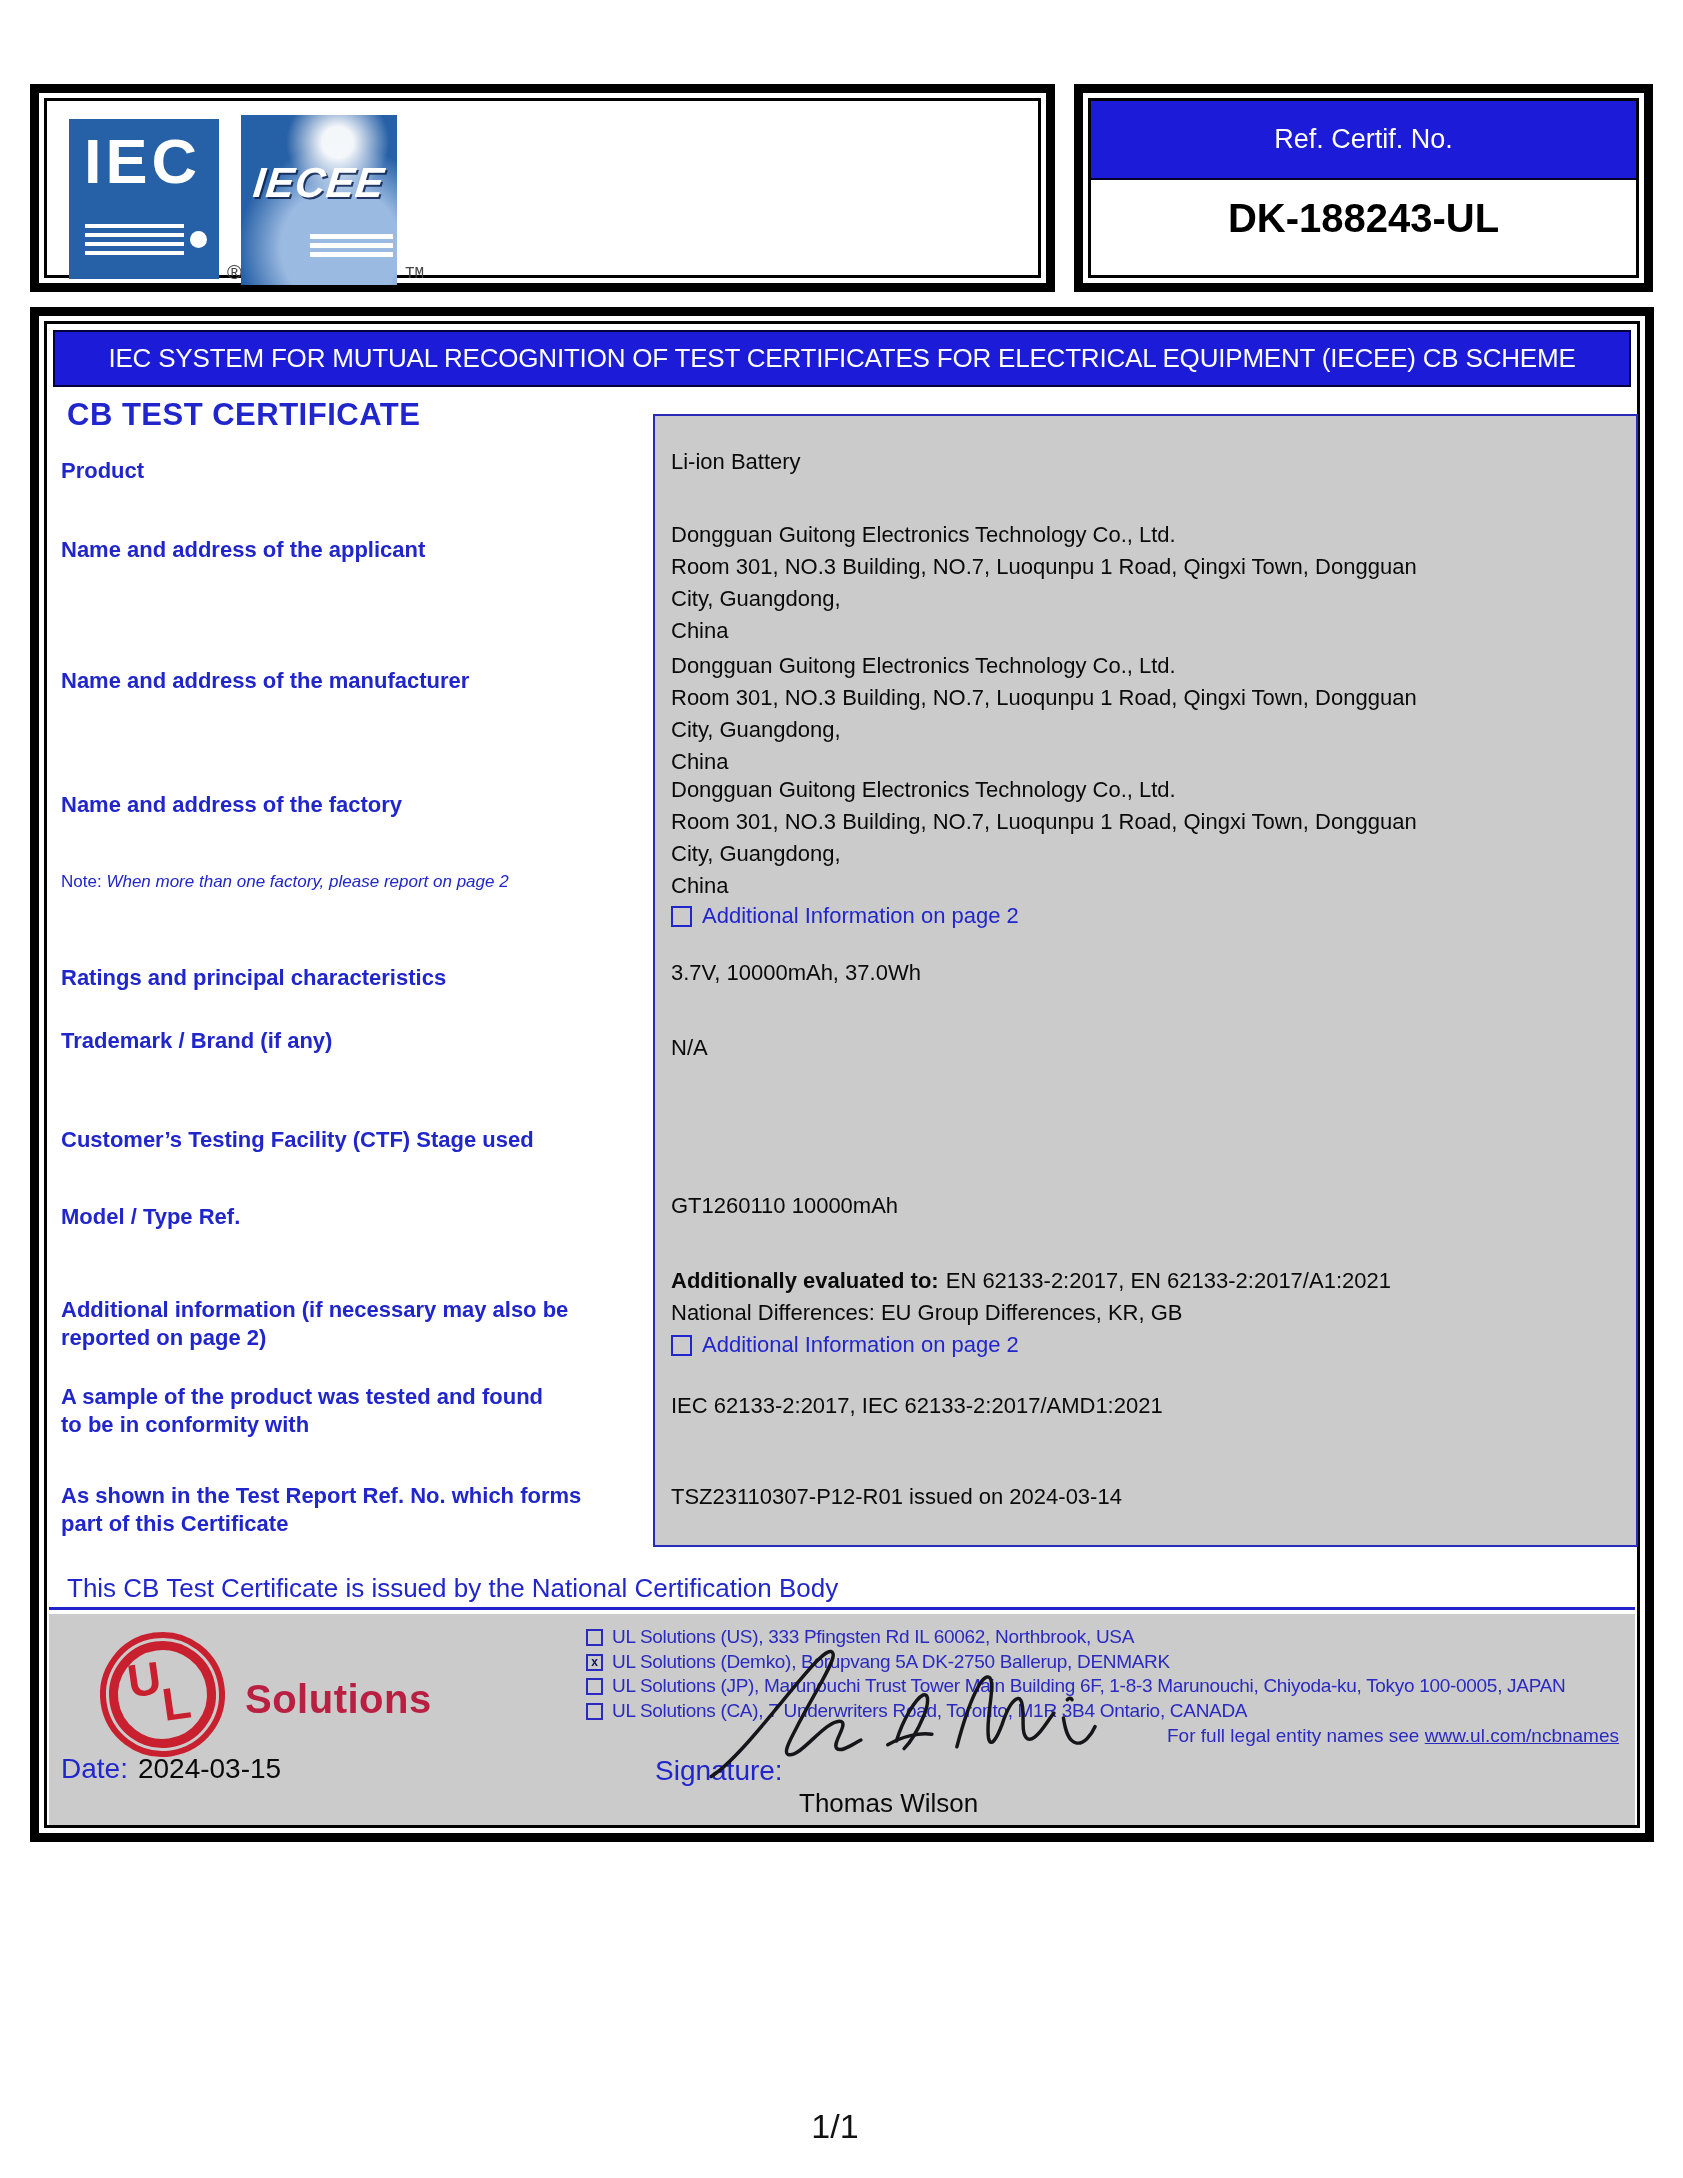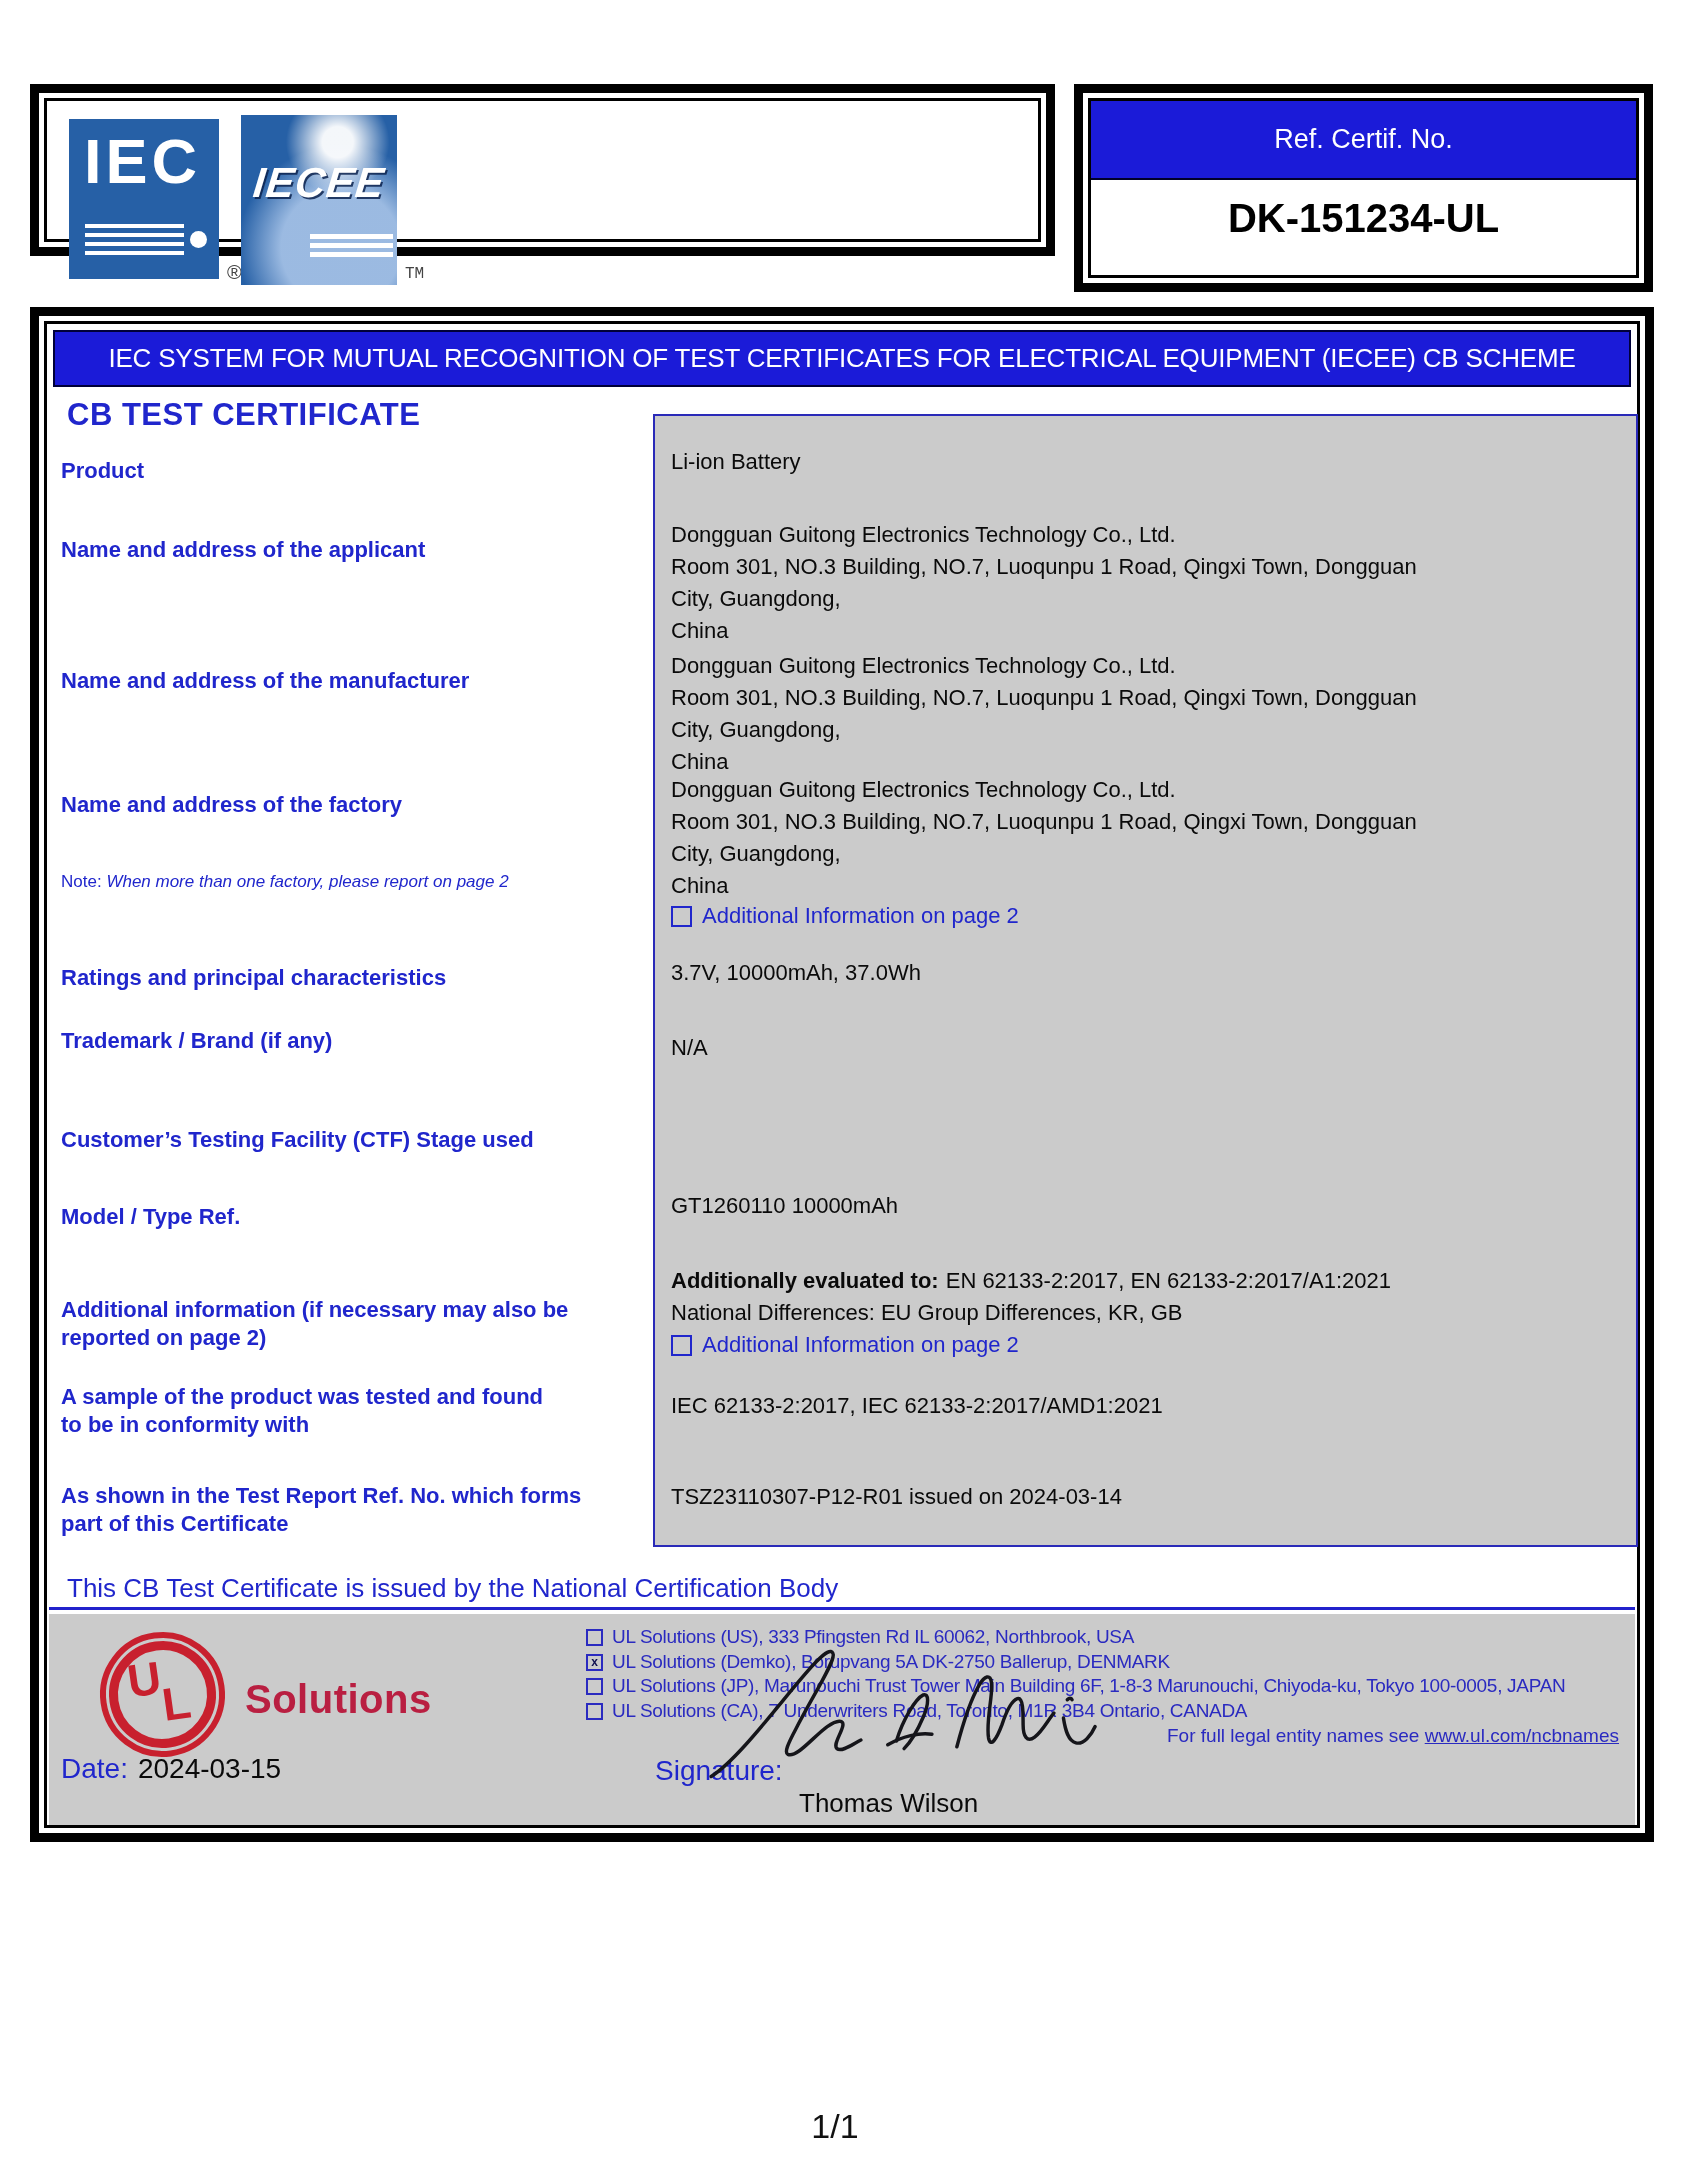--- a/index.html
+++ b/index.html
@@ -3,21 +3,21 @@
 <meta charset="utf-8">
 <style>
   html,body{margin:0;padding:0;background:#fff;}
   body{width:1683px;height:2178px;position:relative;font-family:"Liberation Sans",sans-serif;color:#111;}
   #page{position:absolute;inset:0;background:#fff;overflow:hidden;}
 
   
   .frame{position:absolute;border:9px solid #000;background:#fff;box-sizing:border-box;}
   .frame-in{position:absolute;inset:5px;border:3px solid #000;background:#fff;}
 
-  #logos-box{left:30px;top:84px;width:1025px;height:172px;}
+  #logos-box{left:30px;top:84px;width:1025px;height:208px;}
   #ref-box{left:1074px;top:84px;width:579px;height:208px;padding-left:29px;}
   #main-box{left:30px;top:307px;width:1624px;height:1535px;}
 
   
   .iec-box{position:absolute;left:22px;top:18px;width:150px;height:160px;background:#2660A6;}
   .iec-word{position:absolute;top:6px;left:15px;color:#fff;font-size:63px;font-weight:600;letter-spacing:4px;}
   .iec-lines{position:absolute;left:16px;bottom:24px;width:99px;height:31px;background:repeating-linear-gradient(#fff 0 4px,rgba(0,0,0,0) 4px 9px);}
   .iec-dot{position:absolute;left:121px;bottom:31px;width:17px;height:17px;border-radius:50%;background:#fff;}
   .reg-mark{position:absolute;left:180px;top:160px;font-size:20px;color:#444;}
   
@@ -95,21 +95,21 @@
         <div class="iecee-word">IECEE</div>
         <div class="iecee-lines"></div>
       </div>
       <div class="tm-mark">TM</div>
     </div>
   </div>
 
   <div class="frame" id="ref-box">
     <div class="frame-in">
       <div class="ref-head">Ref. Certif. No.</div>
-      <div class="ref-val">DK-151234-UL</div>
+      <div class="ref-val">DK-188243-UL</div>
     </div>
   </div>
 
   <div class="frame" id="main-box">
     <div class="frame-in">
 
       <div class="scheme-bar">IEC SYSTEM FOR MUTUAL RECOGNITION OF TEST CERTIFICATES FOR ELECTRICAL EQUIPMENT (IECEE) CB SCHEME</div>
       <div class="cert-title">CB TEST CERTIFICATE</div>
 
       <div class="gray-panel">

